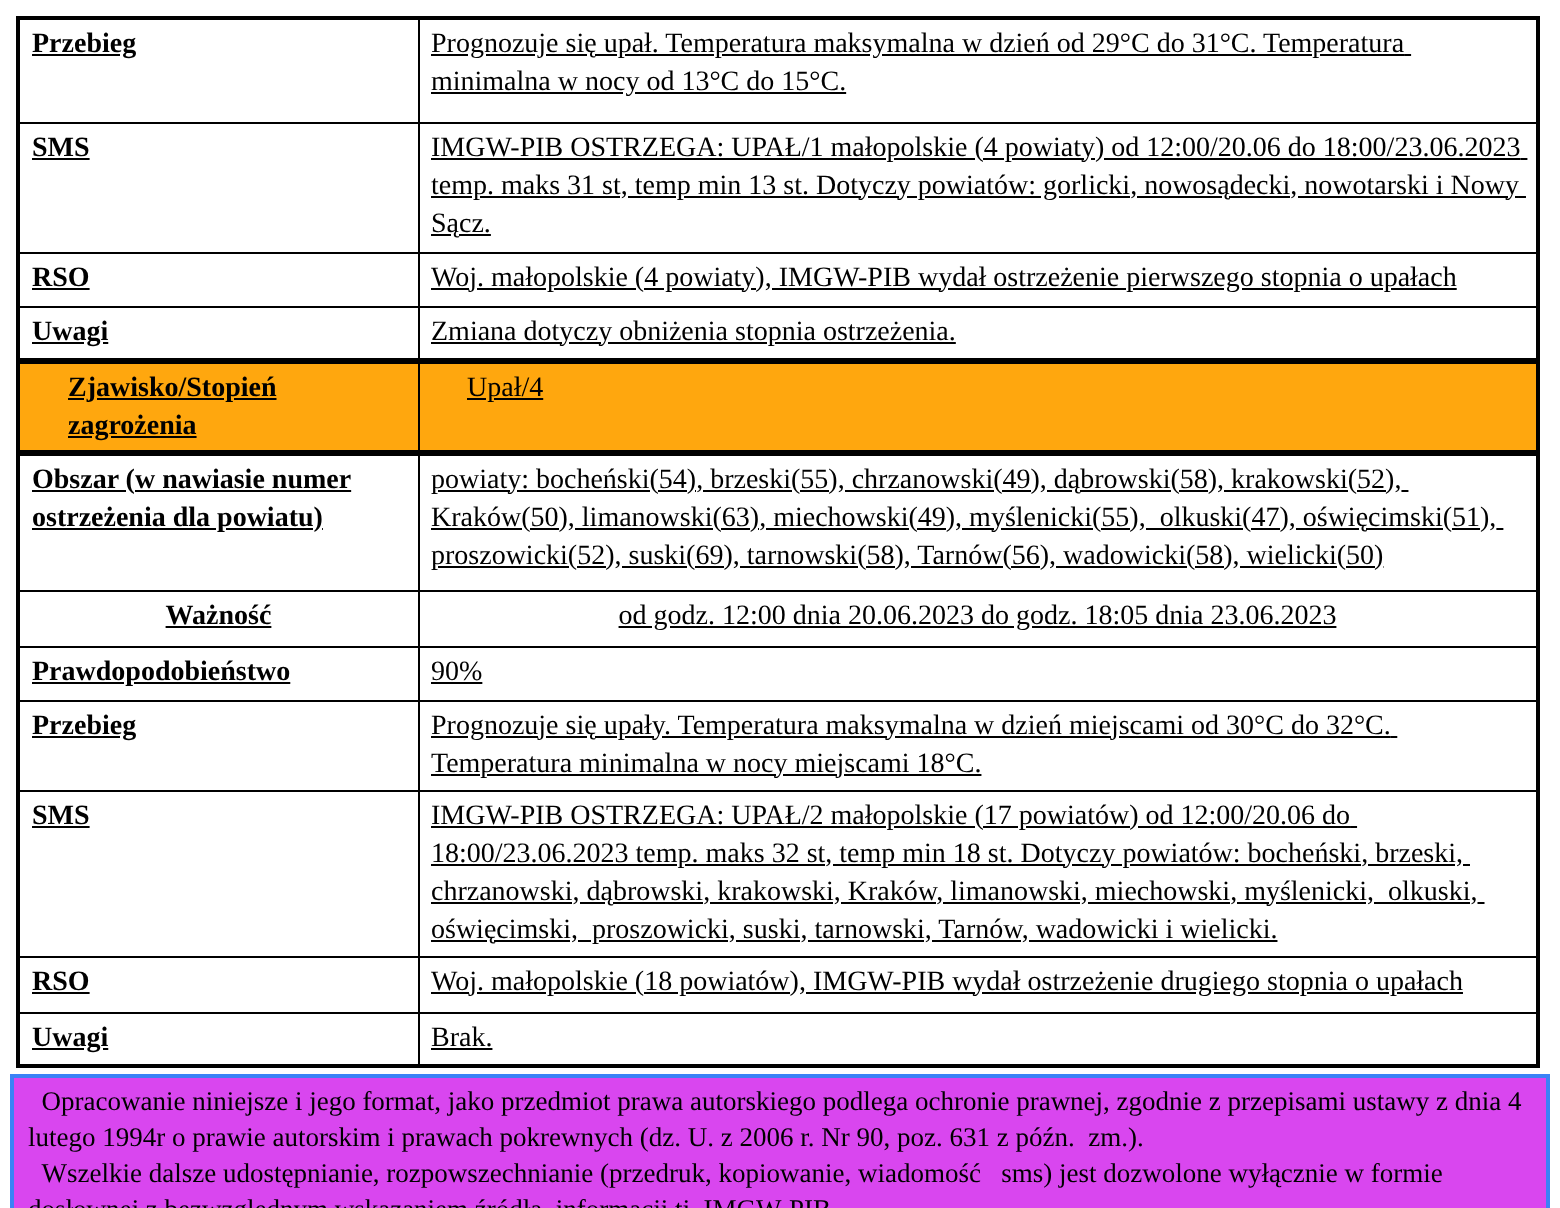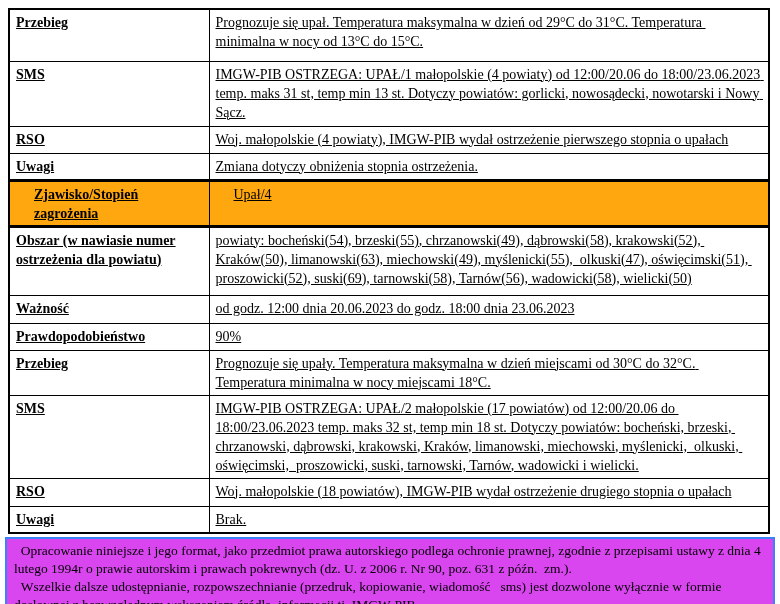--- a/index.html
+++ b/index.html
@@ -46,21 +46,21 @@
     padding-left: 24px;
   }
   tr.highlight td.row-label { font-weight: bold; }
   
   tr:nth-child(1)  { height: 52px; }
   tr:nth-child(2)  { height: 65px; }
   tr:nth-child(3)  { height: 27px; }
   tr:nth-child(4)  { height: 27px; }
   tr:nth-child(5)  { height: 29px; }
   tr:nth-child(6)  { height: 69px; padding-left: 32px; }
-  tr:nth-child(7)  { height: 28px; }
+  tr:nth-child(7)  { height: 28px; text-align: center; }
   tr:nth-child(8)  { height: 27px; }
   tr:nth-child(9)  { height: 45px; }
   tr:nth-child(10) { height: 83px; }
   tr:nth-child(11) { height: 28px; }
   tr:nth-child(12) { height: 27px; }
   .copyright-box {
     position: relative;
     left: -3px;
     width: 770px;
     box-sizing: border-box;
@@ -102,21 +102,21 @@
       <tr class="highlight">
         <td class="row-label">Zjawisko/Stopień zagrożenia</td>
         <td class="row-value">Upał/4</td>
       </tr>
       <tr>
         <td class="row-label">Obszar (w nawiasie numer ostrzeżenia dla powiatu)</td>
         <td class="row-value">powiaty: bocheński(54), brzeski(55), chrzanowski(49), dąbrowski(58), krakowski(52), Kraków(50), limanowski(63), miechowski(49), myślenicki(55),  olkuski(47), oświęcimski(51), proszowicki(52), suski(69), tarnowski(58), Tarnów(56), wadowicki(58), wielicki(50)</td>
       </tr>
       <tr>
         <td class="row-label">Ważność</td>
-        <td class="row-value">od godz. 12:00 dnia 20.06.2023 do godz. 18:00 dnia 23.06.2023</td>
+        <td class="row-value">od godz. 12:00 dnia 20.06.2023 do godz. 18:05 dnia 23.06.2023</td>
       </tr>
       <tr>
         <td class="row-label">Prawdopodobieństwo</td>
         <td class="row-value">90%</td>
       </tr>
       <tr>
         <td class="row-label">Przebieg</td>
         <td class="row-value">Prognozuje się upały. Temperatura maksymalna w dzień miejscami od 30°C do 32°C. Temperatura minimalna w nocy miejscami 18°C.</td>
       </tr>
       <tr>

